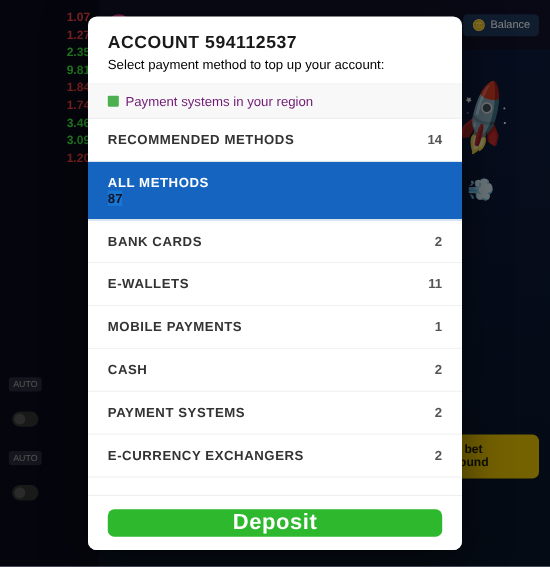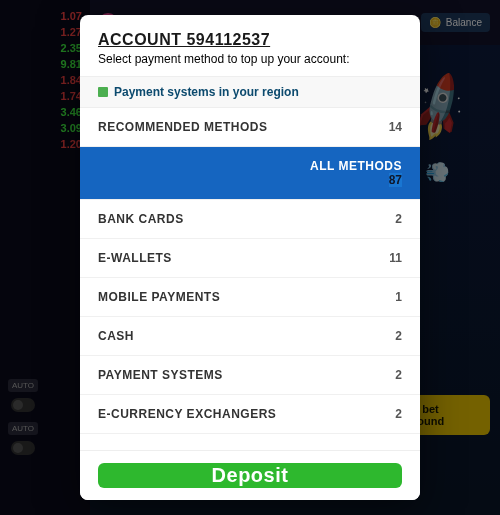--- a/index.html
+++ b/index.html
@@ -113,21 +113,21 @@
       width: 120px;
     }
 
     
     .auto-controls {
       position: absolute;
       bottom: 60px;
       left: 8px;
       display: flex;
       flex-direction: column;
-      gap: 4px;
+      gap: 16px;
     }
 
     .auto-btn {
       background: #2a2a3a;
       color: #aaa;
       font-size: 8px;
       padding: 2px 4px;
       border-radius: 3px;
       text-align: center;
     }
@@ -219,21 +219,20 @@
     .modal-header {
       padding: 16px 18px 10px;
       border-bottom: 1px solid #eee;
     }
 
     .modal-title {
       font-size: 16px;
       font-weight: bold;
       color: #1a1a1a;
       letter-spacing: 0.5px;
-      text-decoration: underline;
     }
 
     .modal-subtitle {
       font-size: 12px;
       color: #000000;
       margin-top: 3px;
     }
 
     .region-indicator {
       display: flex;
@@ -246,32 +245,32 @@
 
     .green-square {
       width: 10px;
       height: 10px;
       background: #4caf50;
       border-radius: 1px;
     }
 
     .region-text {
       font-size: 12px;
-      color: #0c4a6e;
-      font-weight: 700;
+      color: #701a75;
+      font-weight: 400;
     }
 
     .methods-list {
       flex: 1;
       overflow-y: auto;
     }
 
     .method-item {
       display: flex;
-      align-items: flex-end;
+      align-items: flex-start;
       justify-content: space-between;
       padding: 12px 18px;
       border-bottom: 1px solid #f0f0f0;
       cursor: pointer;
       transition: background 0.15s;
     }
 
     .method-item.active {
       background: #1565c0;
       flex-direction: column;

